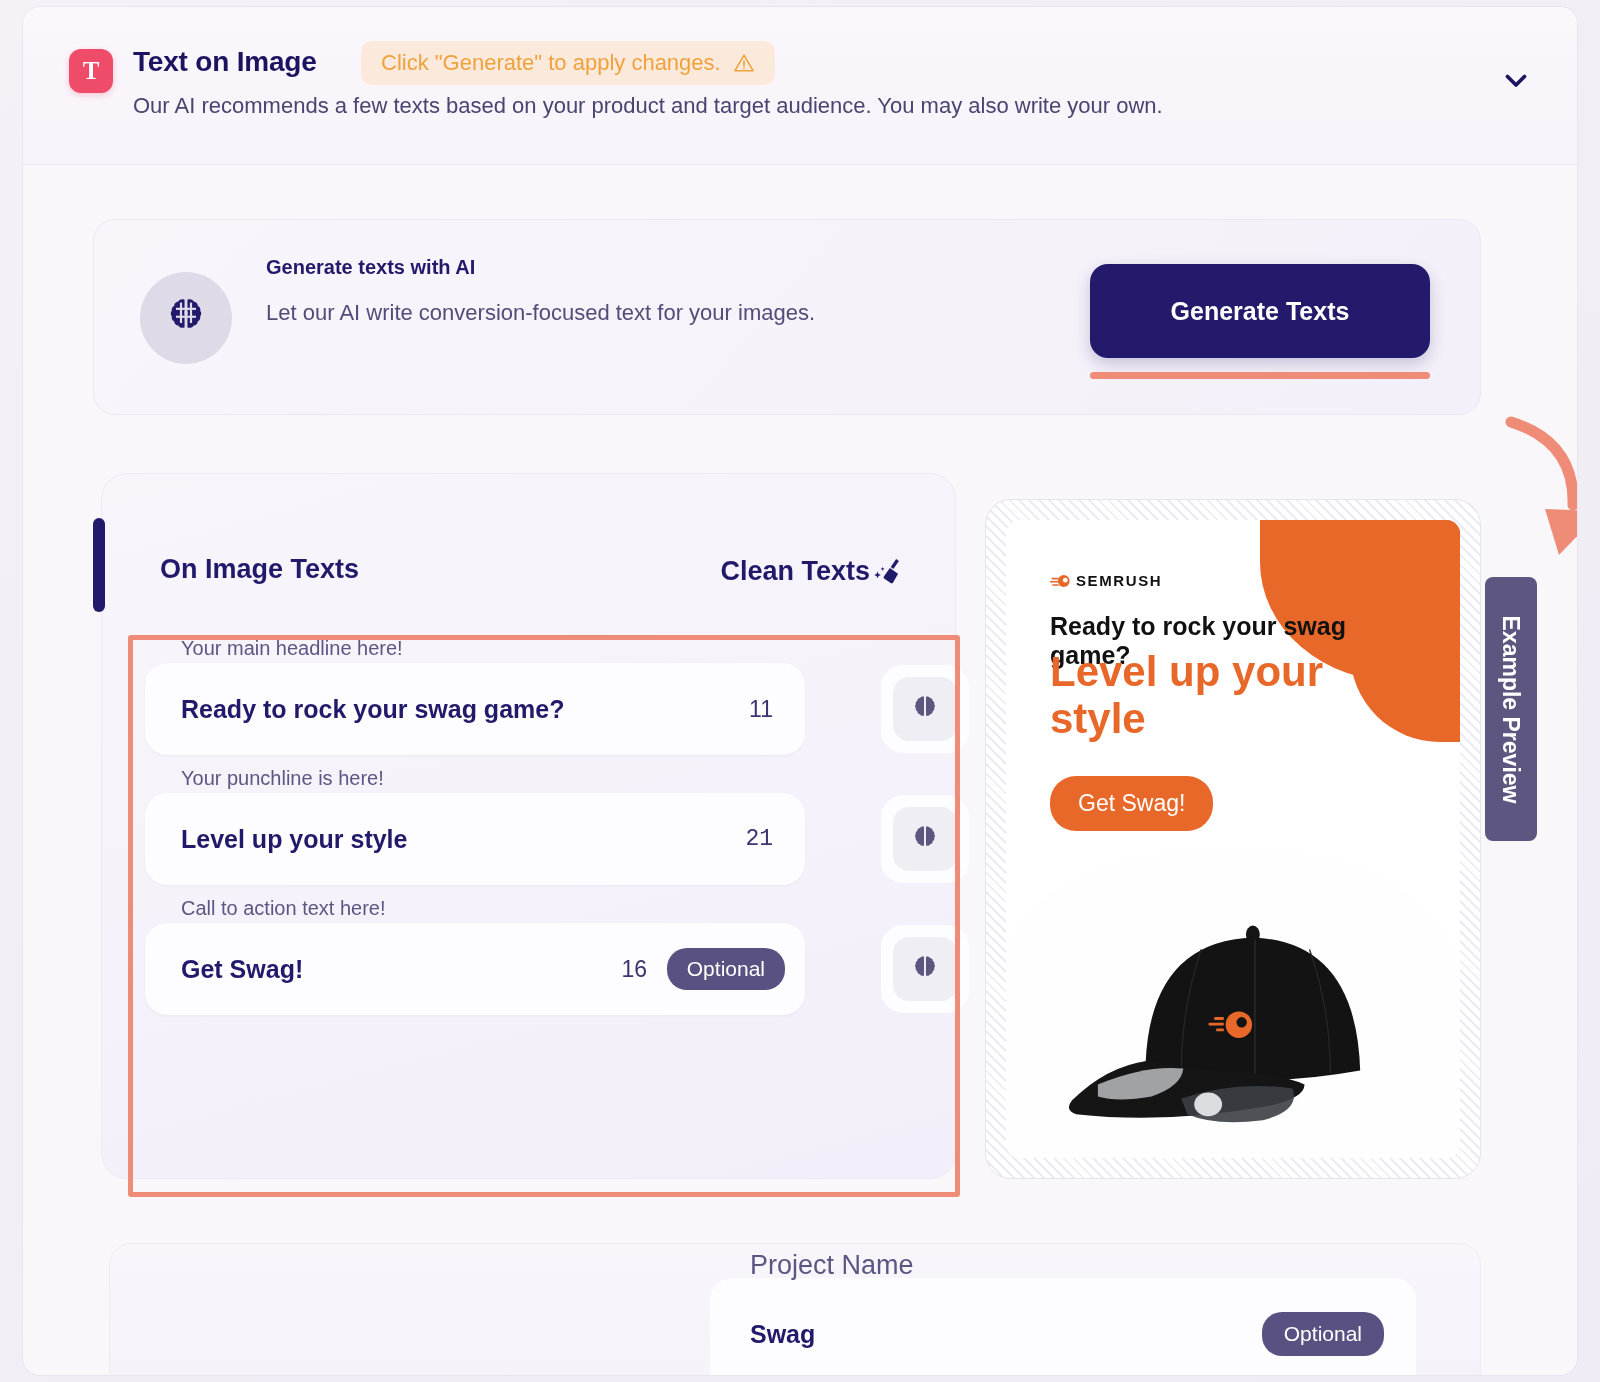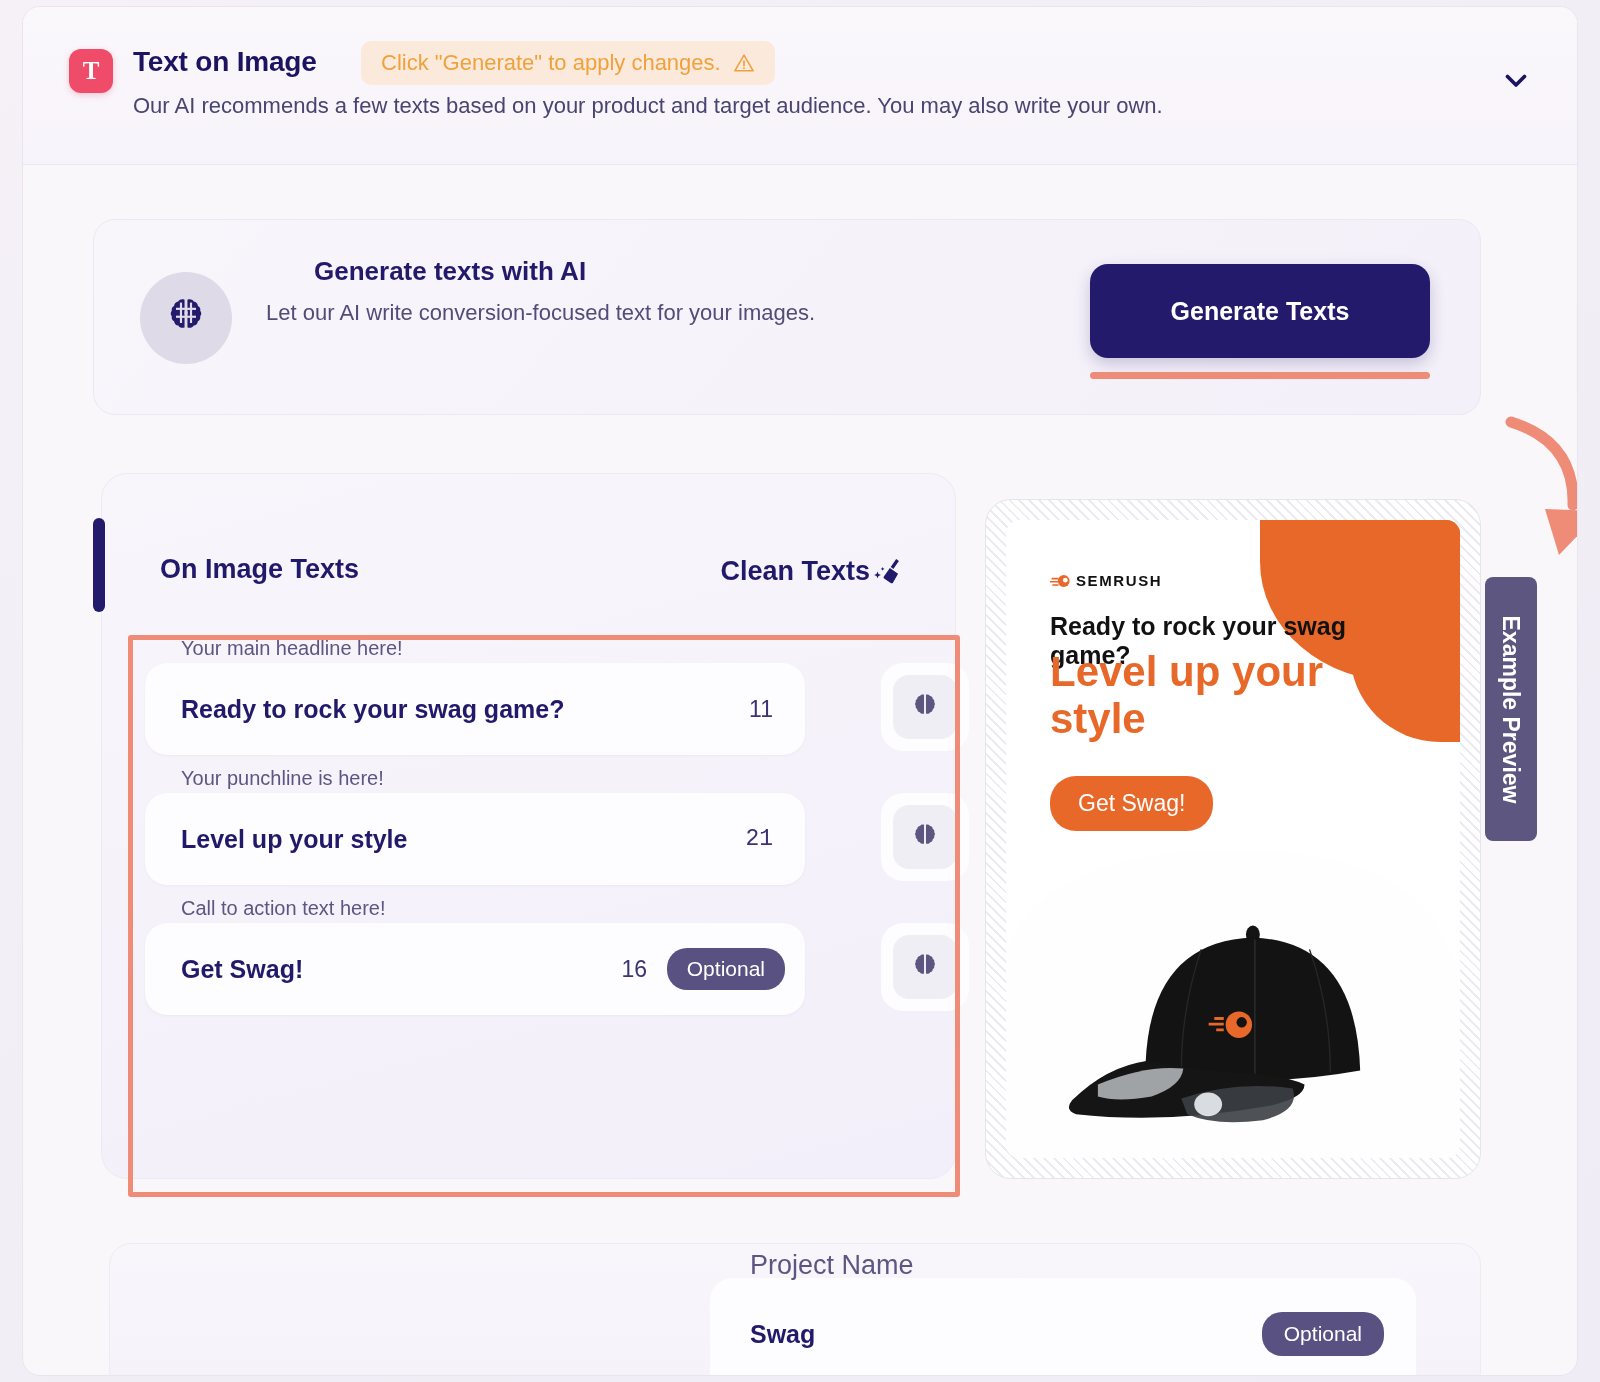--- a/index.html
+++ b/index.html
@@ -72,21 +72,21 @@
     background: linear-gradient(130deg,#f8f5fb 0%,#f4f0f9 100%);
     border: 1px solid #ece7f3;
     border-radius: 22px;
   }
   .ai-circle {
     position: absolute; left: 46px; top: 52px;
     width: 92px; height: 92px; border-radius: 50%;
     background: #dedae8;
     display:flex; align-items:center; justify-content:center;
   }
-  .ai-title { position:absolute; left:172px; top:36px; font-size:26px; font-weight:700; color:#231a6b;margin-left:48px; }
+  .ai-title { position:absolute; left:172px; top:36px; font-size:20px; font-weight:700; color:#231a6b; }
   .ai-desc  { position:absolute; left:172px; top:80px; font-size:22px; color:#534c78; }
   .gen-btn {
     position:absolute; right:50px; top:44px;
     width: 340px; height: 94px; border-radius: 18px;
     background:#231a6b; border:none; color:#fff;
     font-size: 25px; font-weight: 700; cursor:pointer;
     font-family:"Liberation Sans", sans-serif;
     box-shadow: 0 6px 16px rgba(35,26,107,.22);
   }
   .gen-underline {
@@ -115,21 +115,21 @@
 
   
   .highlight {
     position:absolute; left:105px; top:628px;
     width: 832px; height: 562px;
     border: 5px solid #ef8c78; border-radius: 3px;
     pointer-events:none;
   }
 
   
-  .field-row { position:absolute; display:flex; align-items:flex-start;gap:28px; }
+  .field-row { position:absolute; display:flex; align-items:center;gap:28px; }
   .field-box {
     position:relative;
     background:#fdfcfe;
     border-radius: 22px;
     box-shadow: 0 1px 3px rgba(80,60,120,.05);
   }
   .field-label {
     position:absolute; left:36px; top:-26px;
     font-size:20px; color:#5c5682;
   }

